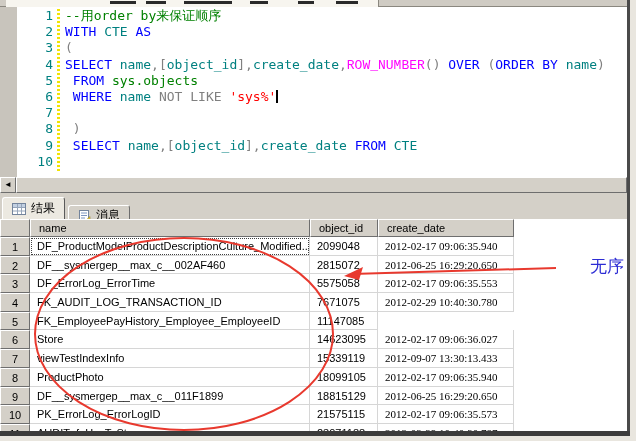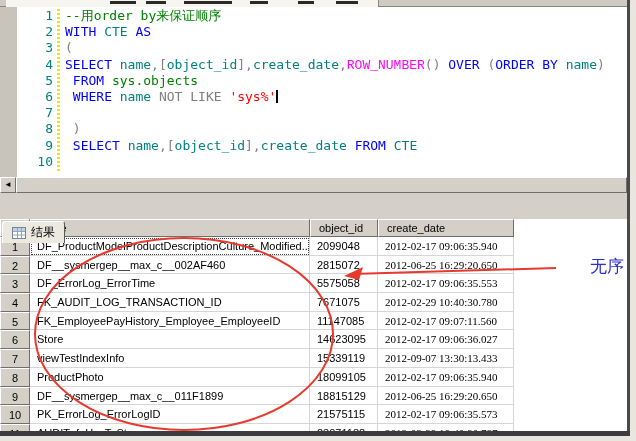--- a/index.html
+++ b/index.html
@@ -31,21 +31,21 @@
   
   .hscroll{position:absolute;left:0;top:177px;width:629px;height:16px;background:#d4d0c8;}
   .hs-btn{position:absolute;left:0;top:0;width:16px;height:16px;background:#d4d0c8;box-sizing:border-box;
           border:1px solid;border-color:#fff #6e6e6e #6e6e6e #fff;font-size:8px;line-height:13px;text-align:center;color:#000;}
   .hs-thumb{position:absolute;left:16px;top:0;width:611px;height:16px;background:#d4d0c8;box-sizing:border-box;
           border:1px solid;border-color:#fff #6e6e6e #6e6e6e #fff;}
 
   
   .tabbar{position:absolute;left:0;top:193px;width:636px;height:26px;background:#d4d0c8;}
   .tab{position:absolute;display:flex;align-items:center;gap:5px;padding:0 9px;box-sizing:border-box;
-       font-size:12px;color:#000;border:1px solid;border-bottom:none;border-radius:3px 3px 0 0;margin-top:24px;}
+       font-size:12px;color:#000;border:1px solid;border-bottom:none;border-radius:3px 3px 0 0;}
   .tab.active{left:2px;top:4px;height:22px;background:#ece9e1;border-color:#fff #5a5a5a #fff #fff;z-index:2;}
   .tab.inactive{left:68px;top:12px;height:20px;background:#d4d0c8;border-color:#fff #6e6e6e #6e6e6e #fff;}
 
   
   .grid{position:absolute;left:0;top:219px;width:636px;height:214px;background:#fff;}
   .ghead{position:absolute;left:0;top:0;display:flex;height:18px;}
   .hcell{box-sizing:border-box;background:#d4d0c8;border:1px solid;border-color:#fff #6e6e6e #6e6e6e #fff;
          font-size:11px;color:#000;padding:2px 0 0 8px;white-space:nowrap;overflow:hidden;}
   .hc-corner{width:30px;padding-left:0;}
   .hc-name{width:280px;} .hc-oid{width:68px;} .hc-cdate{width:136px;}
@@ -172,21 +172,20 @@
         <div class="grid-row">
           <div class="cell rowhead">4</div>
           <div class="cell dcell name">FK_AUDIT_LOG_TRANSACTION_ID</div>
           <div class="cell dcell oid">7671075</div>
           <div class="cell dcell cdate">2012-02-29 10:40:30.780</div>
         </div>
         <div class="grid-row">
           <div class="cell rowhead">5</div>
           <div class="cell dcell name">FK_EmployeePayHistory_Employee_EmployeeID</div>
           <div class="cell dcell oid">11147085</div>
-          <div class="cell dcell cdate">2012-02-17 09:07:11.560</div>
         </div>
         <div class="grid-row">
           <div class="cell rowhead">6</div>
           <div class="cell dcell name">Store</div>
           <div class="cell dcell oid">14623095</div>
           <div class="cell dcell cdate">2012-02-17 09:06:36.027</div>
         </div>
         <div class="grid-row">
           <div class="cell rowhead">7</div>
           <div class="cell dcell name">viewTestIndexInfo</div>

